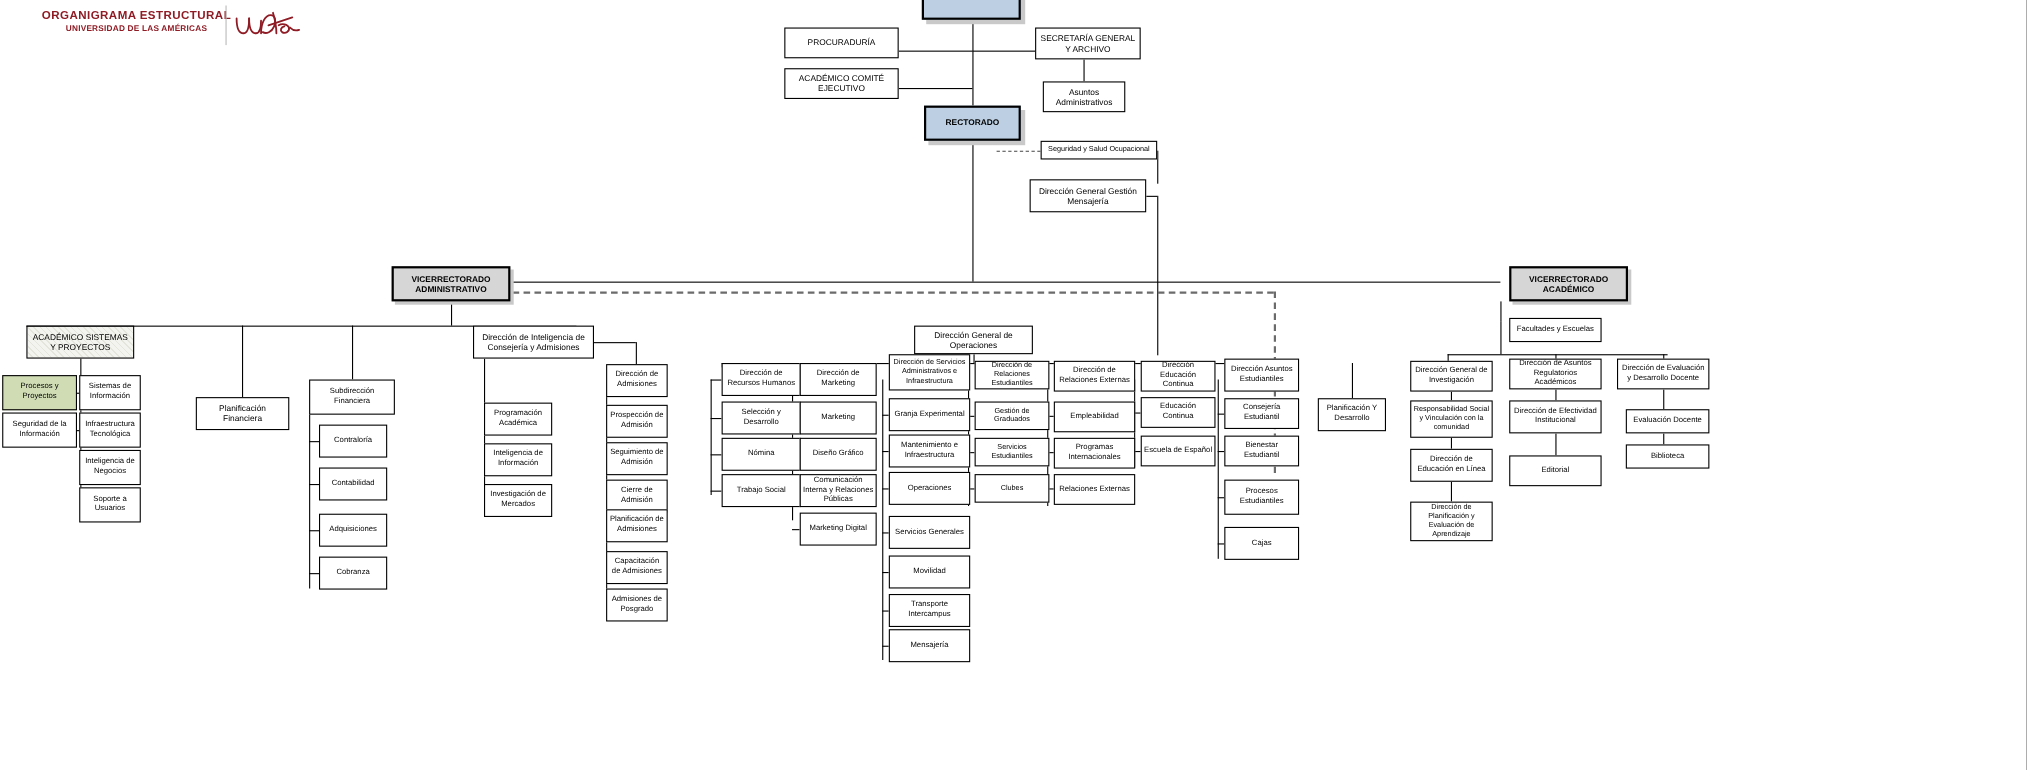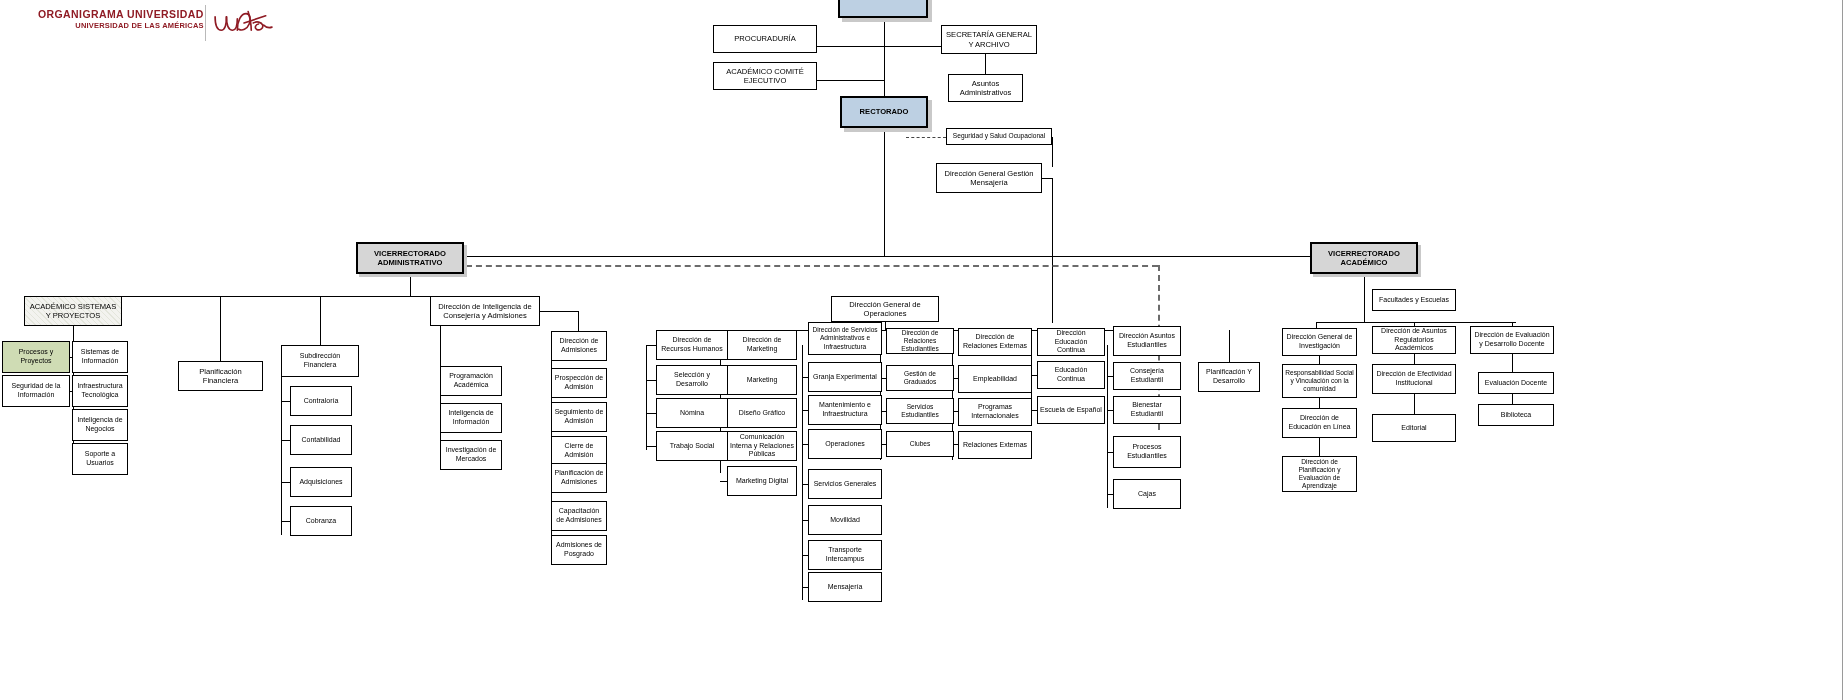--- a/index.html
+++ b/index.html
@@ -18,21 +18,21 @@
     box-sizing:border-box;
   }
   
   .hdr{position:absolute;left:38px;top:8px;}
   .hdr .t1{
     font-size:10.5px;font-weight:bold;letter-spacing:.4px;
     color:#8f1b24;white-space:nowrap;
   }
   .hdr .t2{
     font-size:7.5px;font-weight:bold;letter-spacing:.2px;
-    color:#8f1b24;white-space:nowrap;margin-top:1px;text-align:right;
+    color:#8f1b24;white-space:nowrap;margin-top:1px;text-align:center;
   }
   .hdr-div{position:absolute;left:205px;top:5px;width:1px;height:36px;background:#b9b9b9;}
   .logo{position:absolute;left:212px;top:6px;width:62px;height:34px;}
 
   
   .box{
     position:absolute;
     box-sizing:border-box;
     border:1px solid #000;
     background:#ffffff;
@@ -67,21 +67,21 @@
   }
   .dash-h.thick{border-top:2px dashed #6b6b6b;}
   .dash-v.thick{border-left:2px dashed #6b6b6b;}
 </style>
 </head>
 <body>
 
 <div id="canvas">
 
   <div class="hdr">
-    <div class="t1">ORGANIGRAMA UNIVERSIDAD</div>
+    <div class="t1">ORGANIGRAMA ESTRUCTURAL</div>
     <div class="t2">UNIVERSIDAD DE LAS AMÉRICAS</div>
   </div>
   <div class="hdr-div"></div>
   <svg class="logo" viewBox="0 0 120 60">
     <g fill="none" stroke="#8f1b24" stroke-width="3.2" stroke-linecap="round">
       <path d="M6 18 C6 36, 10 44, 18 44 C26 44, 28 34, 28 18"></path>
       <path d="M28 18 C28 36, 32 44, 40 44 C47 44, 49 36, 49 22"></path>
       <path d="M49 44 C49 26, 56 12, 66 12 C74 12, 76 22, 72 32 C68 42, 58 46, 52 42"></path>
       <path d="M70 8 C74 22, 76 34, 76 44"></path>
       <path d="M80 30 C86 26, 96 28, 98 34 C100 40, 92 46, 86 42 C82 39, 84 33, 90 32"></path>
@@ -114,21 +114,21 @@
   <div class="ln lnv" style="left:1052px;top:137px;height:30px;"></div>
 
   <div class="box b8" style="left:936px;top:163px;width:106px;height:30px;">Dirección General Gestión Mensajería</div>
   <div class="ln lnh" style="left:1042px;top:178px;width:10px;"></div>
   <div class="ln lnv" style="left:1052px;top:178px;height:145px;"></div>
 
   <div class="ln lnh" style="left:410px;top:256px;width:954px;"></div>
   <div class="ln lnv" style="left:410px;top:256px;height:-0px;"></div>
 
   <div class="box gray bold b8" style="left:356px;top:242px;width:108px;height:32px;">VICERRECTORADO ADMINISTRATIVO</div>
-  <div class="box gray bold b8" style="left:1310px;top:242px;width:108px;height:32px;">VICERRECTORADO ACADÉMICO</div>
+  <div class="box gray bold b8" style="left:1372px;top:242px;width:108px;height:32px;">VICERRECTORADO ACADÉMICO</div>
 
   <div class="dash-h thick" style="left:466px;top:265px;width:692px;"></div>
   <div class="dash-v thick" style="left:1158px;top:265px;height:165px;"></div>
 
   <div class="ln lnv" style="left:410px;top:274px;height:22px;"></div>
   <div class="ln lnh" style="left:24px;top:296px;width:500px;"></div>
 
   <div class="box hatch b8" style="left:24px;top:296px;width:98px;height:30px;">ACADÉMICO SISTEMAS Y PROYECTOS</div>
   <div class="ln lnv" style="left:73px;top:326px;height:142px;"></div>
 

